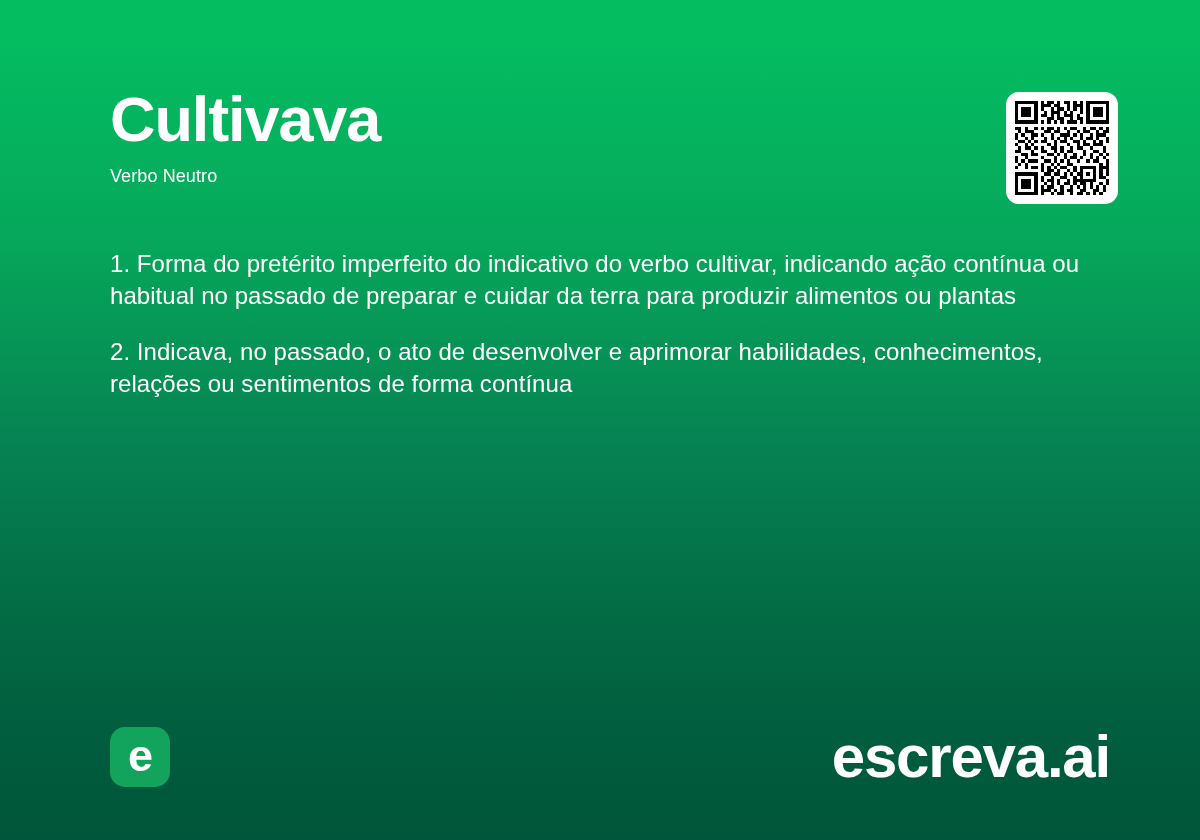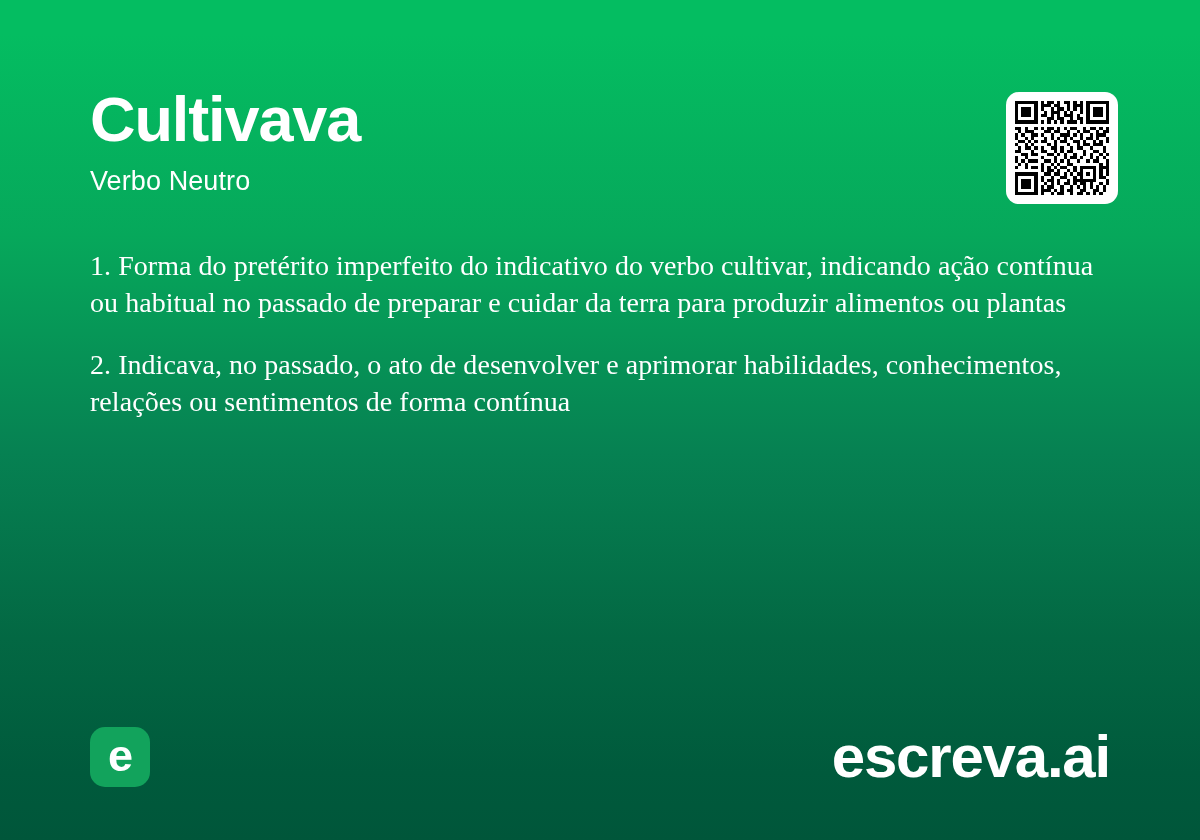--- a/index.html
+++ b/index.html
@@ -21,20 +21,21 @@
         #005a3c 92%,
         #00563a 100%);
     position: relative;
     -webkit-font-smoothing: antialiased;
   }
 
   .card {
     position: absolute;
     inset: 0;
     padding: 4px;
+    margin-left: 20px;
   }
 
   
   .header {
     position: absolute;
     left: 90px;
     top: 88px;
     right: 90px;
   }
 
@@ -42,21 +43,21 @@
     font-size: 63px;
     font-weight: 700;
     color: #ffffff;
     letter-spacing: -1.1px;
     line-height: 1.0;
     white-space: nowrap;
   }
 
   .word-class {
     margin-top: 16px;
-    font-size: 27px;
+    font-size: 18px;
     font-weight: 500;
     color: #ffffff;
     letter-spacing: 0.1px;
     line-height: 1.1;
   }
 
   
   .qr-wrap {
     position: absolute;
     right: 82px;
@@ -75,27 +76,26 @@
 
   
   .definitions {
     position: absolute;
     left: 90px;
     top: 248px;
     width: 1010px;
   }
 
   .definition {
-    font-size: 28px;
+    font-size: 24px;
     font-weight: 400;
     color: #ffffff;
     line-height: 1.32;
     letter-spacing: 0.05px;
     margin-bottom: 25px;
-    font-family: Liberation Serif, serif;
   }
   .definition:last-child { margin-bottom: 0; }
 
   
   .footer {
     position: absolute;
     left: 90px;
     right: 90px;
     bottom: 52px;
     height: 62px;

